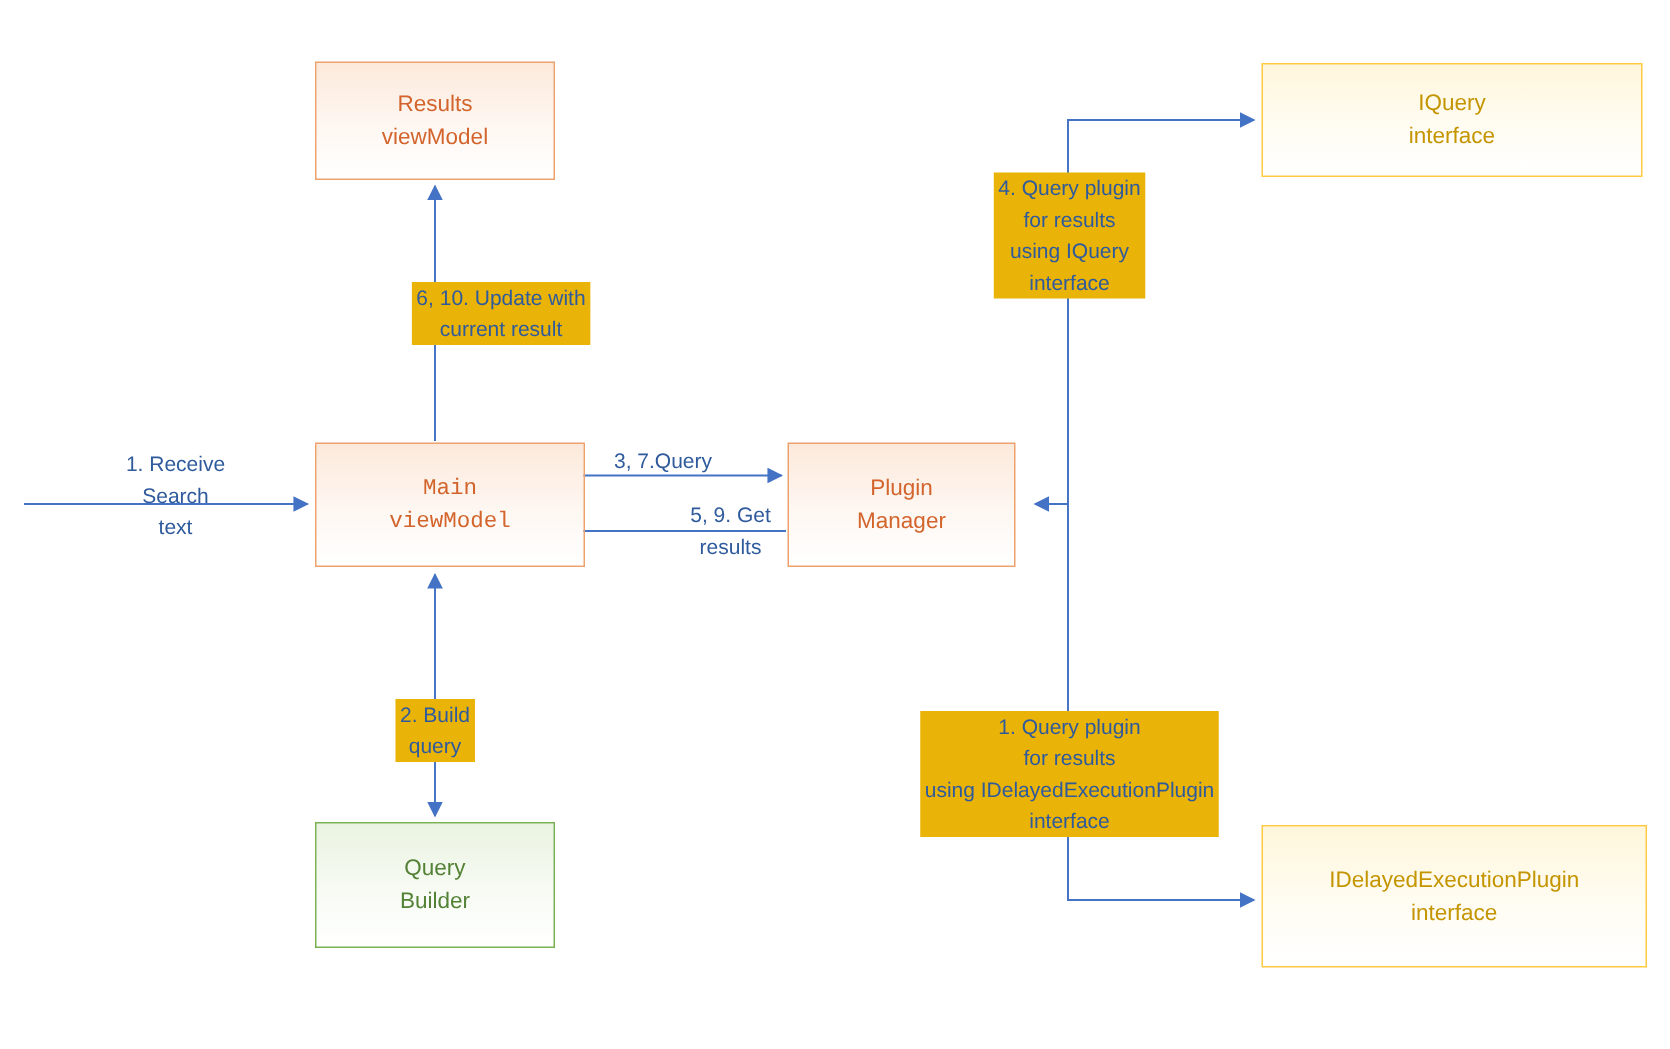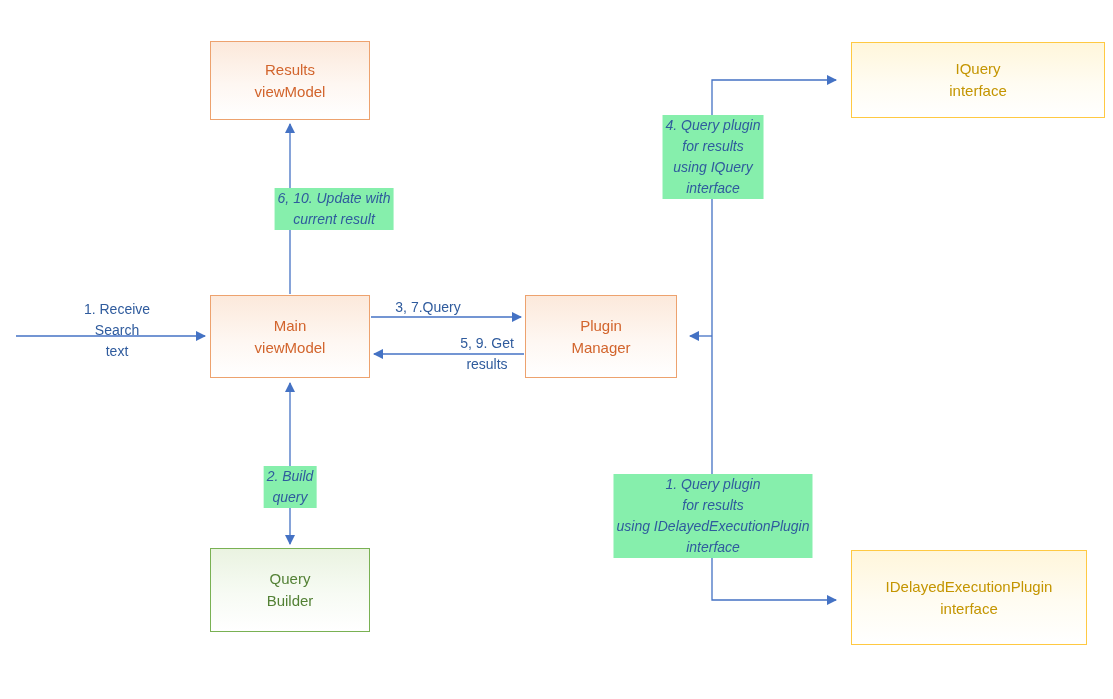--- a/index.html
+++ b/index.html
@@ -30,37 +30,36 @@
   .node span { display: block; white-space: nowrap; }
   .node.orange {
     border: 1px solid #EDA26E;
     background: linear-gradient(to bottom, #FCE9DB 0%, #FEF7F2 55%, #FFFFFF 100%);
     color: #D2642C;
   }
   .node.gold {
     border: 1px solid #FFC942;
     background: linear-gradient(to bottom, #FFF6DB 0%, #FFFCF2 55%, #FFFFFF 100%);
     color: #C49500;
-    margin-left: 10px;
   }
   .node.green {
     border: 1px solid #79B153;
     background: linear-gradient(to bottom, #EAF3E1 0%, #F7FBF4 55%, #FFFFFF 100%);
     color: #538135;
   }
   .elabel {
     position: absolute;
     transform: translateX(-50%);
     text-align: center;
     color: #2F5B9D;
     font-size: 14px;
     line-height: 21px;
   }
   .elabel span { display: block; white-space: nowrap; }
-  .elabel.masked { background: #86efac; padding: 0 3px; font-style: italic; }
+  .elabel.masked { background: #eab308; padding: 0 3px; }
 </style>
 </head>
 <body>
 
 <div class="canvas">
 
   <svg class="edges" viewBox="0 0 1113 699" xmlns="http://www.w3.org/2000/svg">
     <defs>
       <marker id="arr" viewBox="0 0 10 10" refX="9" refY="5" markerWidth="8" markerHeight="8" orient="auto-start-reverse">
         <path d="M0,0 L10,5 L0,10 z" fill="#4472C4"></path>
@@ -82,21 +81,21 @@
     <span>1. Receive</span>
     <span>Search</span>
     <span>text</span>
   </div>
 
   <div class="elabel masked" style="left:290px; top:188px;margin-left:44px;">
     <span>6, 10. Update with</span>
     <span>current result</span>
   </div>
 
-  <div class="elabel" style="left:428px; top:297px;text-align:right;">
+  <div class="elabel" style="left:442px; top:297px;text-align:right;">
     <span>3, 7.Query</span>
   </div>
 
   <div class="elabel" style="left:455px; top:333px;margin-left:32px;">
     <span>5, 9. Get</span>
     <span>results</span>
   </div>
 
   <div class="elabel masked" style="left:290px; top:442px;margin-top:24px;">
     <span>2. Build</span>
@@ -120,33 +119,33 @@
   <div class="node orange" style="left:210px; top:41px; width:160px; height:79px;">
     <span>Results</span>
     <span>viewModel</span>
   </div>
 
   <div class="node gold" style="left:841px; top:42px; width:254px; height:76px;">
     <span>IQuery</span>
     <span>interface</span>
   </div>
 
-  <div class="node orange" style="left:210px; top:295px; width:160px; height:83px;">
+  <div class="node orange" style="left:210px; top:295px; width:180px; height:83px;font-family:Liberation Mono, monospace;">
     <span>Main</span>
     <span>viewModel</span>
   </div>
 
   <div class="node orange" style="left:525px; top:295px; width:152px; height:83px;">
     <span>Plugin</span>
     <span>Manager</span>
   </div>
 
   <div class="node green" style="left:210px; top:548px; width:160px; height:84px;">
     <span>Query</span>
     <span>Builder</span>
   </div>
 
-  <div class="node gold" style="left:841px; top:550px; width:236px; height:95px;">
+  <div class="node gold" style="left:841px; top:550px; width:257px; height:95px;">
     <span>IDelayedExecutionPlugin</span>
     <span>interface</span>
   </div>
 
 </div>
 
 </body></html>

